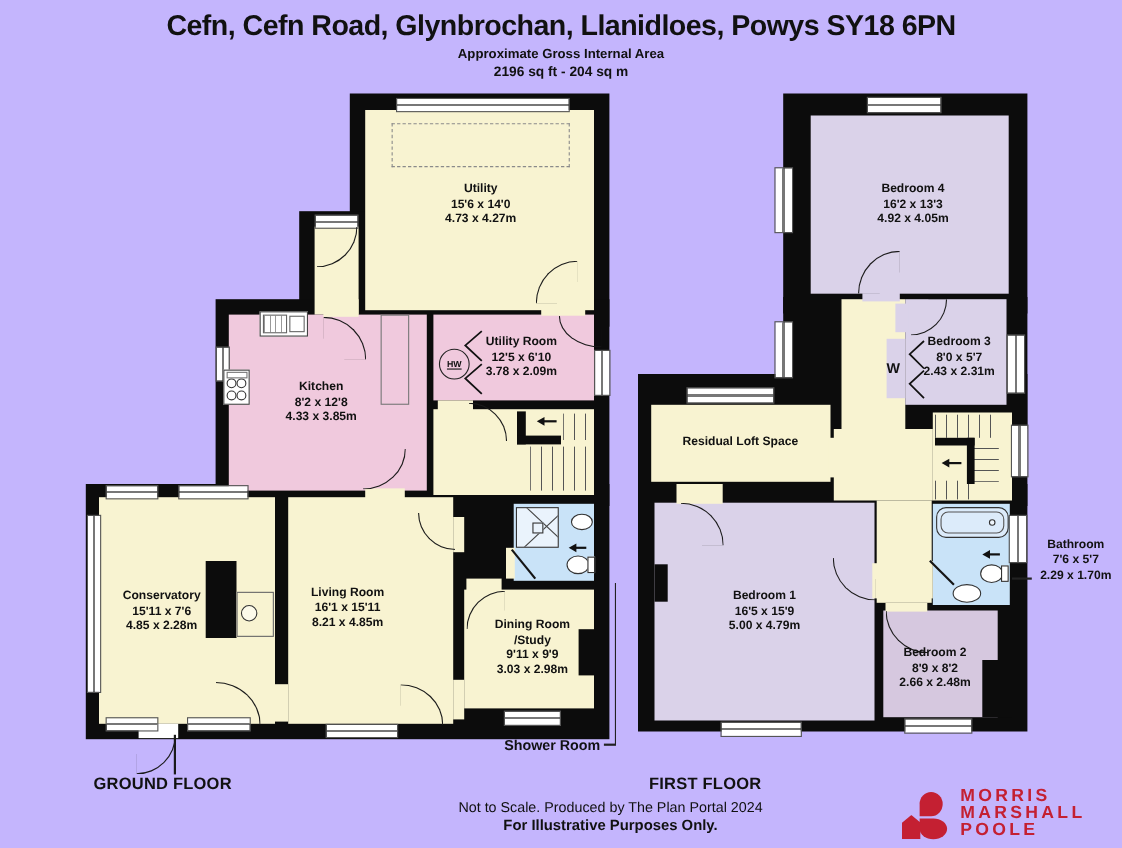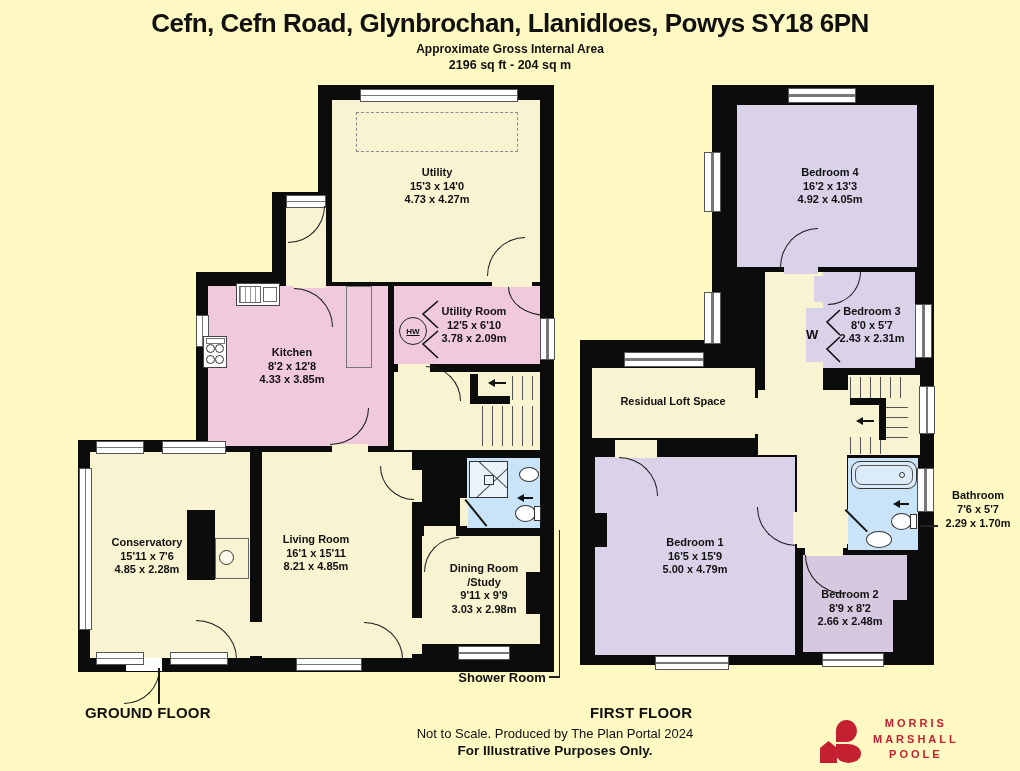--- a/index.html
+++ b/index.html
@@ -1,16 +1,16 @@
 <!DOCTYPE html>
 <html><head>
 <meta charset="utf-8">
 <style>
   html,body{margin:0;padding:0;background:#fff;}
-  .canvas{position:relative;width:1020px;height:771px;background:#fef9c3;overflow:hidden;
+  .canvas{position:relative;width:1020px;height:771px;background:#c4b5fd;overflow:hidden;
           font-family:"Liberation Sans","DejaVu Sans",sans-serif;color:#111;}
   .abs{position:absolute;}
   .wall{position:absolute;background:#0c0c0c;}
   .room{position:absolute;}
   .cream{background:#F8F3D1;}
   .pink{background:#F0C9DD;}
   .lav{background:#DAD2E9;}
   .lav2{background:#D6C8DF;}
   .blue{background:#C9E3F8;}
   .white{background:#ffffff;}
@@ -43,22 +43,22 @@
   .wlab{position:absolute;font-size:13px;font-weight:bold;z-index:6;}
   .arrow-l{position:absolute;z-index:6;width:0;height:0;border-top:4px solid transparent;
            border-bottom:4px solid transparent;border-right:7px solid #111;}
   .arrow-stem{position:absolute;z-index:6;height:1.5px;background:#111;}
   .conn{position:absolute;background:#222;z-index:6;}
   .diag{position:absolute;height:2px;background:#151515;transform-origin:0 0;z-index:5;}
   .footer-note{position:absolute;left:555px;transform:translateX(-50%);white-space:nowrap;}
   .n1{font-size:13px;}
   .n2{font-size:13.5px;font-weight:bold;}
   .logo{position:absolute;left:820px;top:712px;width:190px;height:55px;z-index:7;}
-  .logo-txt{position:absolute;left:53px;top:4px;font-size:11px;font-weight:bold;letter-spacing:3px;
-            color:#C42032;line-height:15.5px;text-align:center;}
+  .logo-txt{position:absolute;left:53px;top:4px;font-size:16px;font-weight:bold;letter-spacing:3px;
+            color:#C42032;line-height:15.5px;}
   .lshape{position:absolute;background:#C42032;}
   .showerlab{position:absolute;font-size:13px;font-weight:bold;transform:translate(-50%,-50%);z-index:6;white-space:nowrap;}
   .bathlab{position:absolute;text-align:center;font-weight:bold;font-size:11px;line-height:14px;
            transform:translate(-50%,-50%);white-space:nowrap;z-index:6;}
   .counter{position:absolute;border:1px solid #777;z-index:4;}
   svg.ov{position:absolute;z-index:5;overflow:visible;}
 </style>
 </head>
 <body>
 
@@ -165,21 +165,21 @@
     <div class="abs" style="left:14px;top:13px;width:8px;height:8px;border:1px solid #333;background:#EAF3FC"></div>
   </div>
   <div class="fx" style="left:515px;top:505px;width:19px;height:15px;border:1px solid #333;border-radius:50%;background:#fff"></div>
   <div class="fx" style="left:534px;top:506px;width:5px;height:13px;border:1px solid #333;background:#fff"></div>
   <div class="fx" style="left:519px;top:467px;width:18px;height:13px;border:1px solid #333;border-radius:50%;background:#fff"></div>
   <div class="arrow-l" style="left:517px;top:494px"></div>
   <div class="arrow-stem" style="left:523px;top:497px;width:10px"></div>
 
   <div class="rlabel" style="left:437px;top:186px">
     <span class="ln">Utility</span>
-    <span class="ln">15'3 x 14'0</span>
+    <span class="ln">15'6 x 14'0</span>
     <span class="ln">4.73 x 4.27m</span>
   </div>
   <div class="rlabel" style="left:474px;top:325px">
     <span class="ln">Utility Room</span>
     <span class="ln">12'5 x 6'10</span>
     <span class="ln">3.78 x 2.09m</span>
   </div>
   <div class="rlabel" style="left:292px;top:366px">
     <span class="ln">Kitchen</span>
     <span class="ln">8'2 x 12'8</span>

